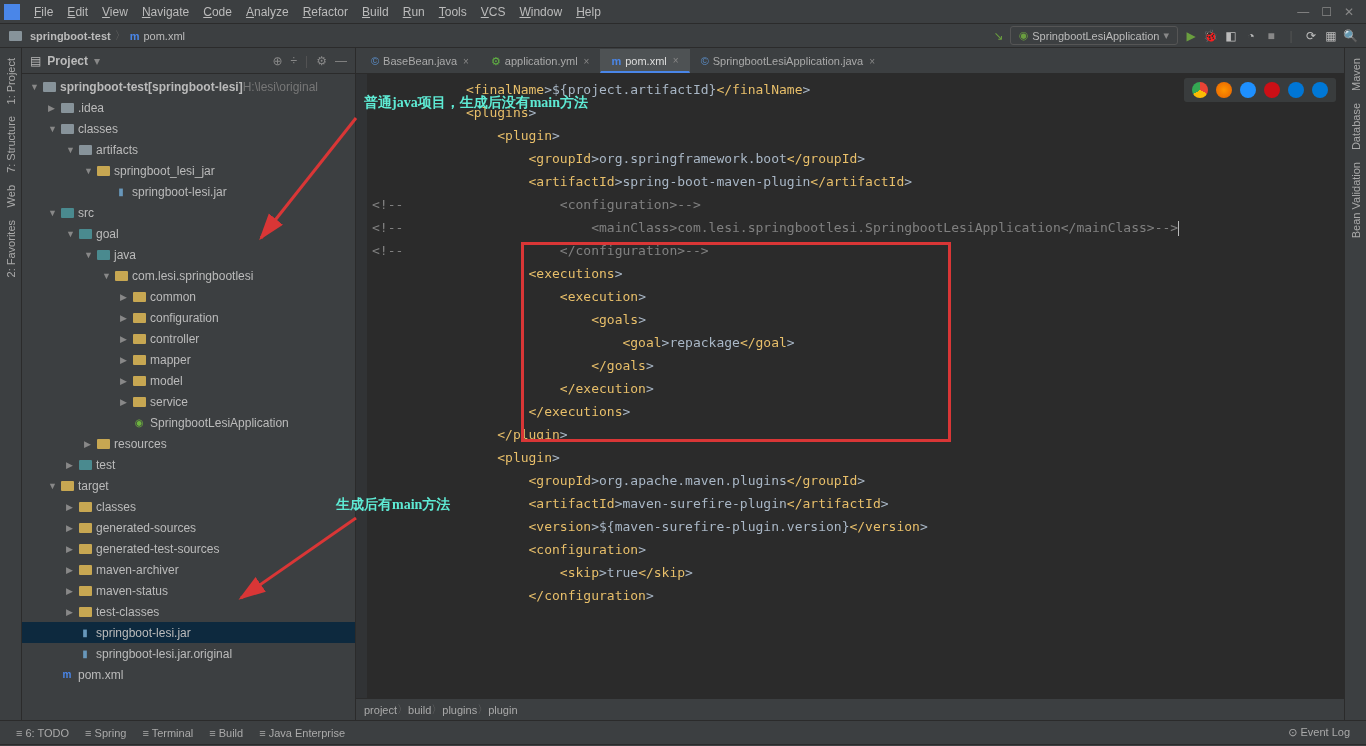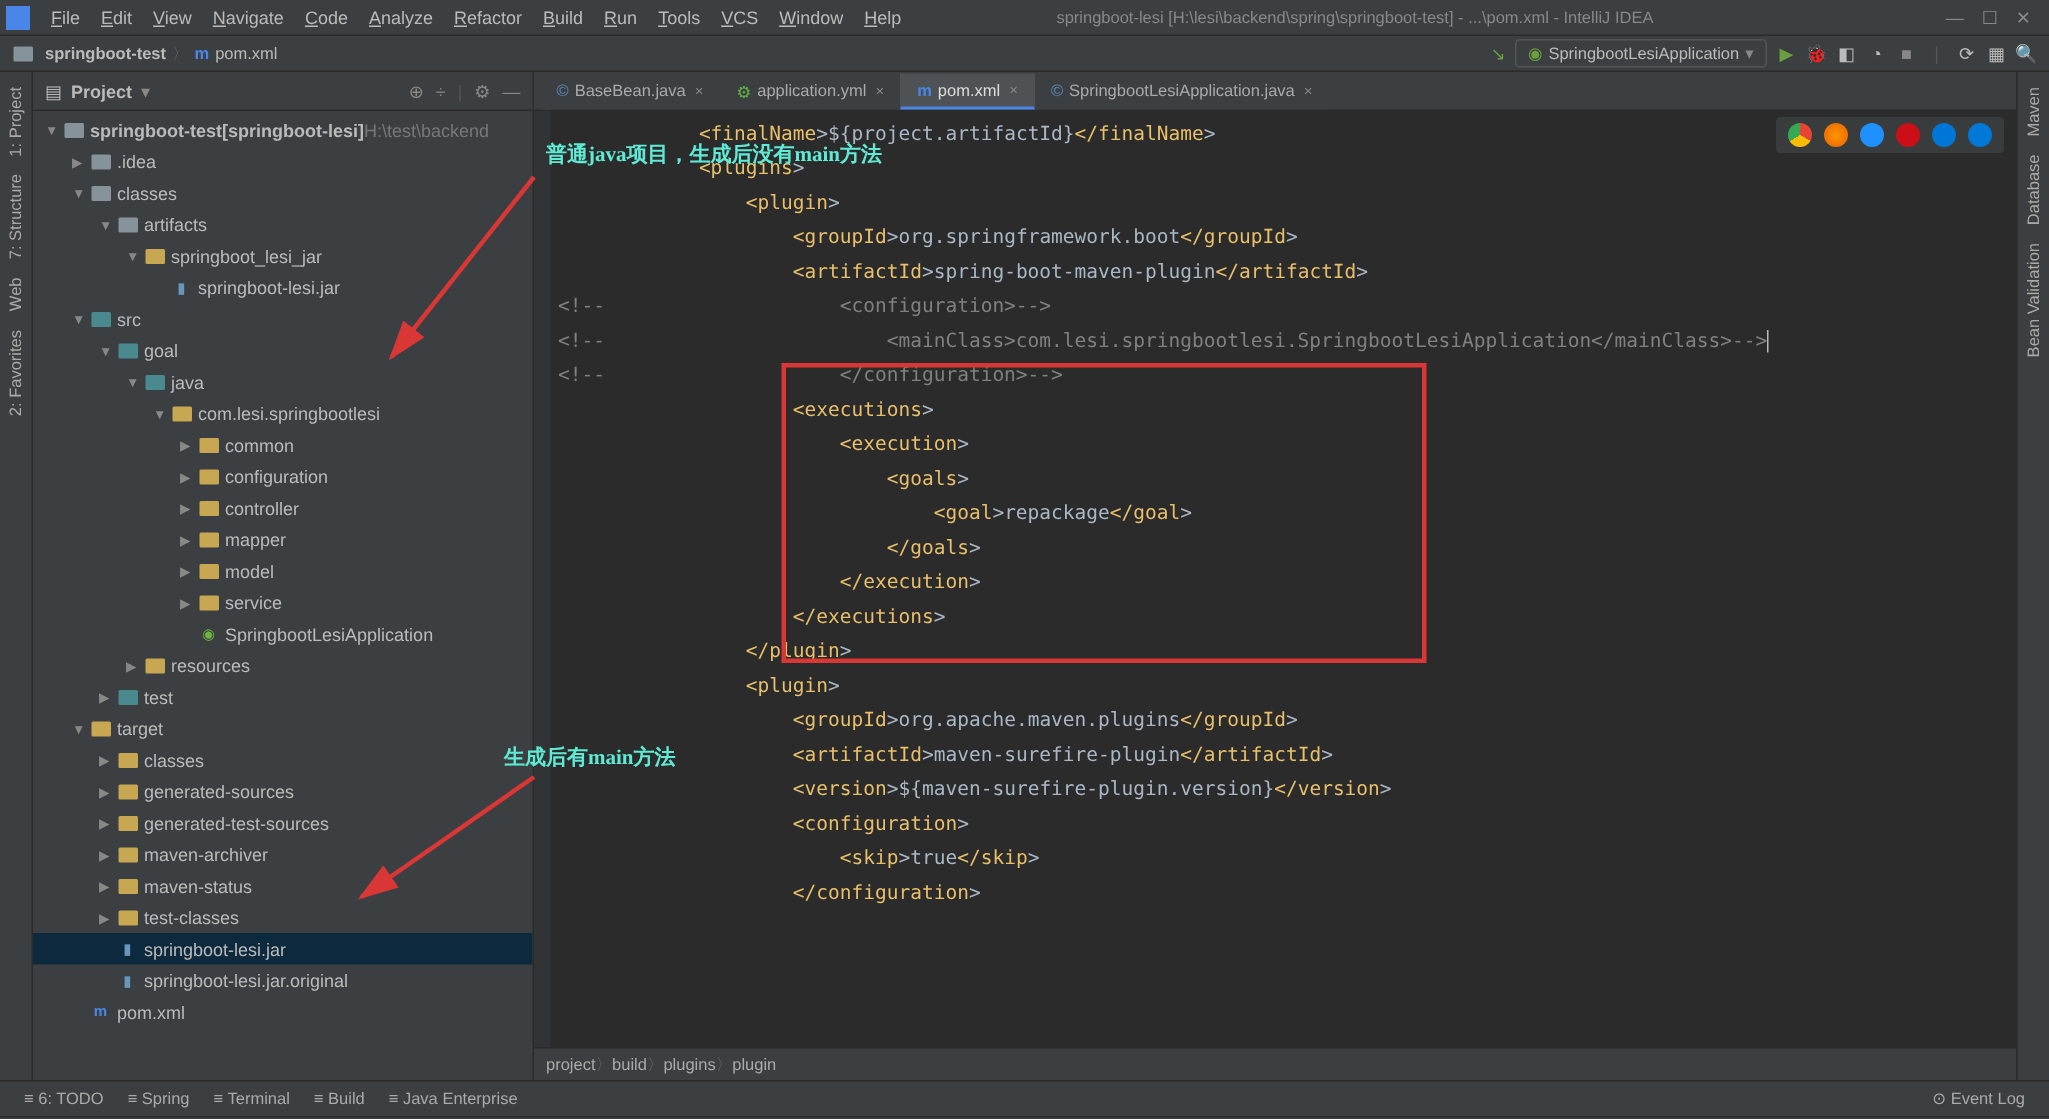--- a/index.html
+++ b/index.html
@@ -77,21 +77,20 @@
       <span><u>C</u>ode</span>
       <span><u>A</u>nalyze</span>
       <span><u>R</u>efactor</span>
       <span><u>B</u>uild</span>
       <span><u>R</u>un</span>
       <span><u>T</u>ools</span>
       <span><u>V</u>CS</span>
       <span><u>W</u>indow</span>
       <span><u>H</u>elp</span>
     </div>
-  <div class="title-text">springboot-lesi [H:\lesi\backend\spring\springboot-test] - ...\pom.xml - IntelliJ IDEA</div>
   <div class="winctl">
     <span>—</span>
     <span>☐</span>
     <span>✕</span>
   </div>
 </div>
 
 <div class="navbar">
   <div class="breadcrumb">
     <span class="bc-item">
@@ -152,21 +151,21 @@
       </div>
     </div>
     <div class="tree" id="tree">
         <div class="tree-item" style="padding-left: 8px;">
           <span class="arrow">▼</span>
           <span class="ticon">
             <span class="folder"></span>
           </span>
           <span class="tree-label bold">springboot-test</span> 
           <span class="tree-label bold">[springboot-lesi]</span> 
-          <span class="tree-label dim">H:\test\backend</span>
+          <span class="tree-label dim">H:\lesi\original</span>
         </div>
         <div class="tree-item" style="padding-left: 26px;">
           <span class="arrow">▶</span>
           <span class="ticon">
             <span class="folder"></span>
           </span>
           <span class="tree-label">.idea</span>
         </div>
         <div class="tree-item" style="padding-left: 26px;">
           <span class="arrow">▼</span>

